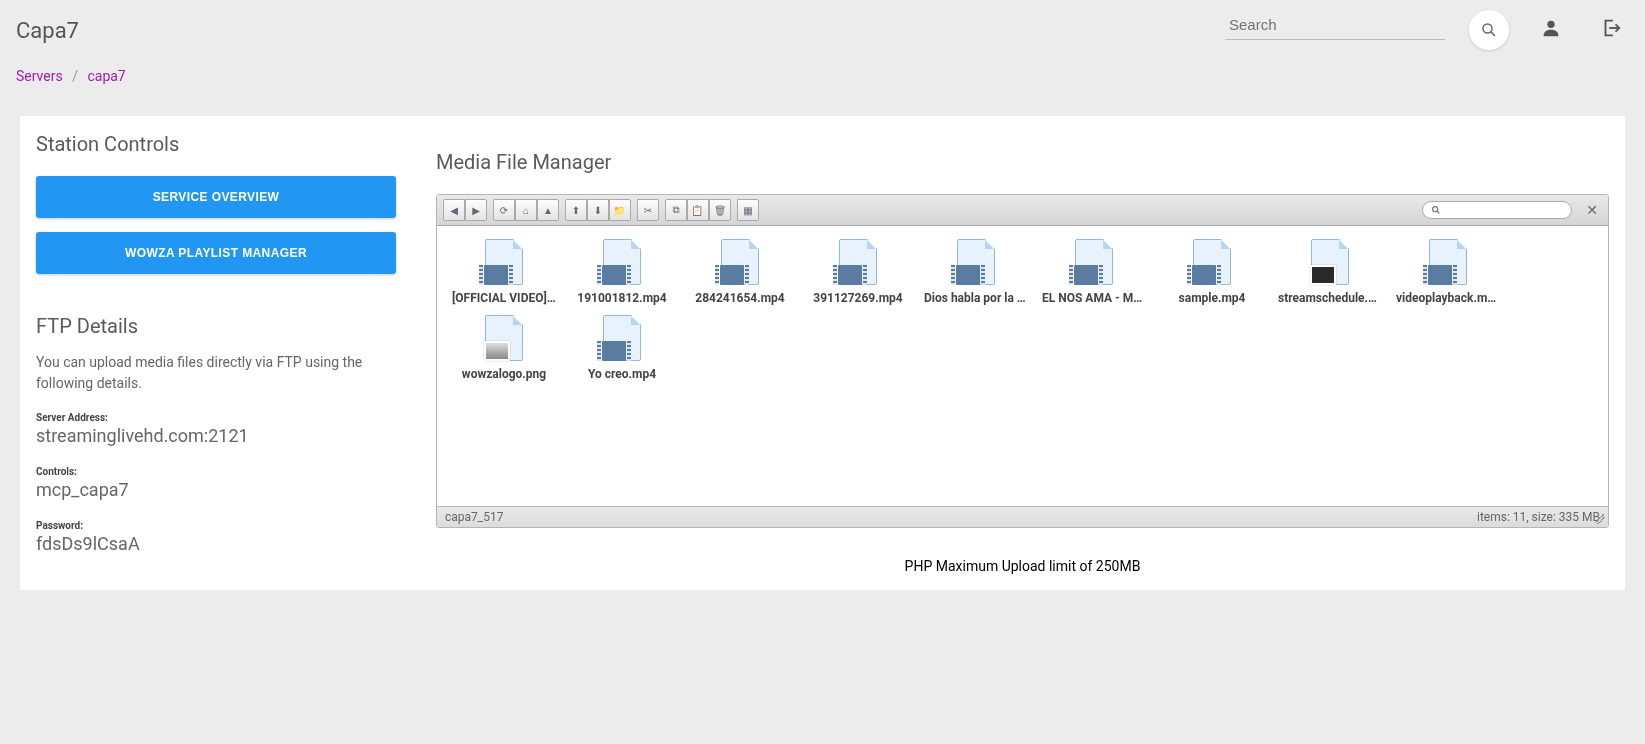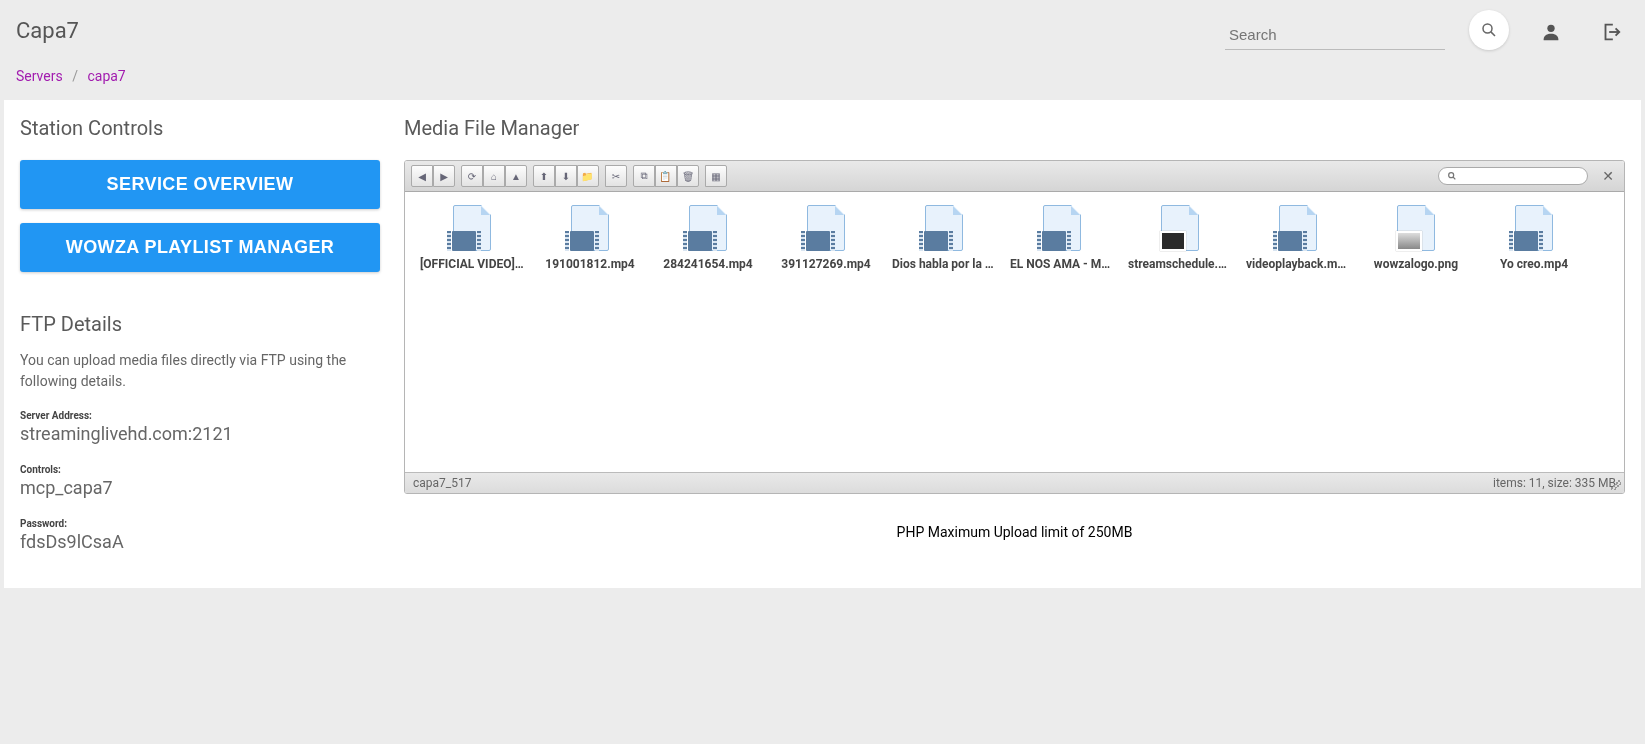--- a/index.html
+++ b/index.html
@@ -1,30 +1,30 @@
 <!DOCTYPE html>
 <html><head>
 <meta charset="utf-8">
 <style>
 * { box-sizing: border-box; margin: 0; padding: 0; }
 body { font-family: -apple-system, BlinkMacSystemFont, "Segoe UI", Roboto, Arial, sans-serif; background: #ececec; color: #333; font-size: 14px; }
 .topbar { display: flex; align-items: center; justify-content: space-between; padding: 10px 16px; background: #ececec; }
 .topbar-title { font-size: 22px; color: #555; font-weight: 400; }
-.topbar-right { display: flex; align-items: flex-end; gap: 24px; }
+.topbar-right { display: flex; align-items: flex-start; gap: 24px; }
 .search-input { border: none; border-bottom: 1px solid #bbb; background: transparent; padding: 6px 4px; font-size: 15px; width: 220px; outline: none; }
 .search-btn { width: 40px; height: 40px; border-radius: 50%; background: #fff; border: none; display: flex; align-items: center; justify-content: center; cursor: pointer; box-shadow: 0 1px 3px rgba(0,0,0,.15); }
 .icon-btn { width: 36px; height: 36px; border: none; background: transparent; display: flex; align-items: center; justify-content: center; cursor: pointer; color: #555; }
 .breadcrumb { padding: 8px 16px 12px; font-size: 14px; }
 .breadcrumb a { color: #a21caf; text-decoration: none; }
 .breadcrumb .sep { color: #999; margin: 0 6px; }
-.panel { background: #fff; margin: 4px; padding: 16px; display: flex; gap: 24px; flex-wrap: wrap; }
+.panel { background: #fff; margin: 20px; padding: 16px; display: flex; gap: 40px; flex-wrap: wrap; align-items: flex-end; }
 .left-col { width: 360px; flex: 0 0 360px; }
 .right-col { flex: 1; min-width: 600px; }
 .section-title { font-size: 20px; font-weight: 400; color: #5a5a5a; margin-bottom: 20px; }
-.blue-btn { display: block; width: 100%; background: #2196f3; color: #fff; border: none; padding: 14px 0; font-size: 18px; font-weight: 600; letter-spacing: .4px; border-radius: 3px; margin-bottom: 14px; cursor: pointer; box-shadow: 0 1px 3px rgba(0,0,0,.2); }
+.blue-btn { display: block; width: 100%; background: #2196f3; color: #fff; border: none; padding: 14px 0; font-size: 12px; font-weight: 600; letter-spacing: .4px; border-radius: 3px; margin-bottom: 14px; cursor: pointer; box-shadow: 0 1px 3px rgba(0,0,0,.2); }
 .ftp-title { font-size: 20px; font-weight: 400; color: #5a5a5a; margin-top: 40px; margin-bottom: 14px; }
 .ftp-desc { color: #666; font-size: 14px; line-height: 1.5; margin-bottom: 18px; }
 .ftp-field { margin-bottom: 20px; }
 .ftp-label { font-weight: 700; color: #444; font-size: 10px; }
 .ftp-val { color: #666; font-size: 18px; margin-top: 2px; }
 .fm-container { border: 1px solid #b5b5b5; border-radius: 3px; overflow: hidden; background: #fff; }
 .fm-toolbar { background: linear-gradient(#e9e9e9,#d5d5d5); border-bottom: 1px solid #aaa; padding: 4px 6px; display: flex; align-items: center; gap: 2px; }
 .tb-btn { width: 22px; height: 22px; border: 1px solid #aaa; background: linear-gradient(#fdfdfd,#e3e3e3); border-radius: 2px; display: flex; align-items: center; justify-content: center; cursor: pointer; font-size: 10px; color: #667; }
 .tb-group { display: flex; gap: 0; margin-right: 4px; }
 .tb-group .tb-btn { border-radius: 0; }
@@ -222,20 +222,27 @@
           <div class="file-item">
             <div class="file-icon">
               <div class="page"></div>
               <div class="film"></div>
             </div>
             <div class="file-label">EL NOS AMA - Mela…</div>
           </div>
           <div class="file-item">
             <div class="file-icon">
               <div class="page"></div>
+              <div class="film"></div>
+            </div>
+            <div class="file-label">sample.mp4</div>
+          </div>
+          <div class="file-item">
+            <div class="file-icon">
+              <div class="page"></div>
               <div class="thumb-schedule"></div>
             </div>
             <div class="file-label">streamschedule.smil</div>
           </div>
           <div class="file-item">
             <div class="file-icon">
               <div class="page"></div>
               <div class="film"></div>
             </div>
             <div class="file-label">videoplayback.mp4</div>

